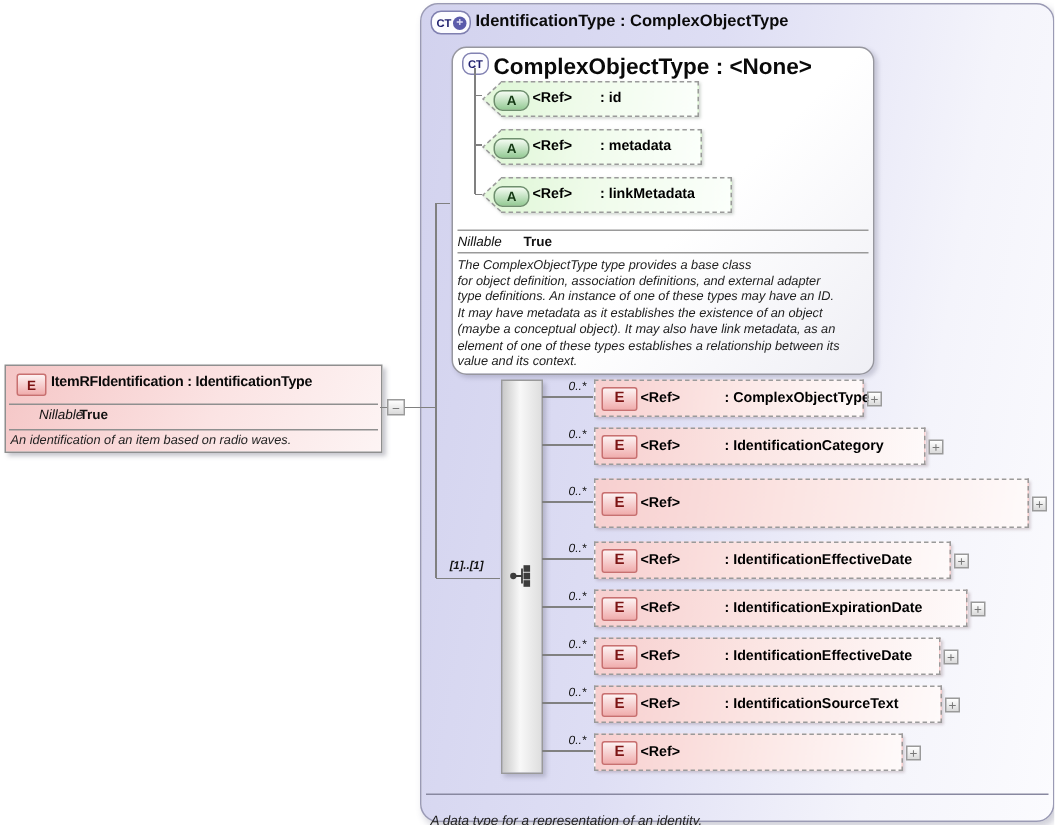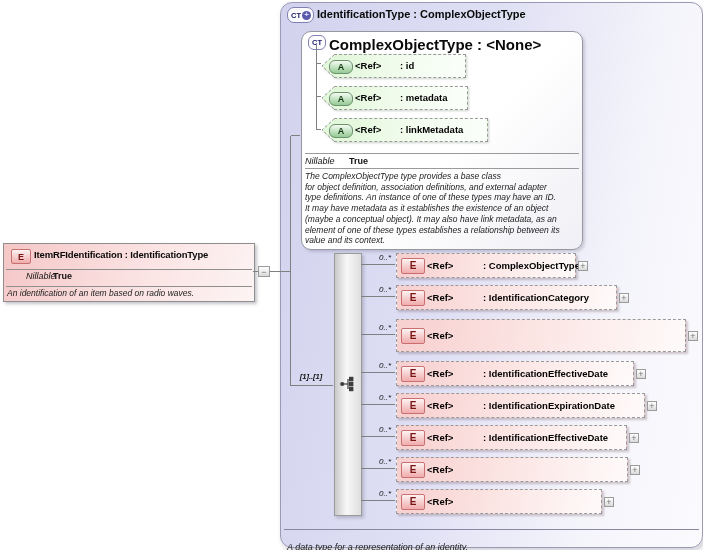--- a/index.html
+++ b/index.html
@@ -207,20 +207,21 @@
     </div>
     <div class="el-row" style="left:115px;top:422px;width:231px;height:25px;">
       <span class="e-icon">E</span>
       <span class="ref-label">&lt;Ref&gt;</span>
       <span class="row-name">: IdentificationEffectiveDate</span>
       <span class="toggle">+</span>
     </div>
     <div class="el-row" style="left:115px;top:454px;width:232px;height:25px;">
       <span class="e-icon">E</span>
       <span class="ref-label">&lt;Ref&gt;</span>
+      <span class="row-name">: IdentificationSourceText</span>
       <span class="toggle">+</span>
     </div>
     <div class="el-row" style="left:115px;top:486px;width:206px;height:25px;">
       <span class="e-icon">E</span>
       <span class="ref-label">&lt;Ref&gt;</span>
       <span class="toggle">+</span>
     </div>
 
     <div class="abs hline" style="left:3px;top:526px;width:415px;background:#8888a0;"></div>
     <span class="abs footer-text" style="left:6px;top:529px;margin-top:10px;">A data type for a representation of an identity.</span>

